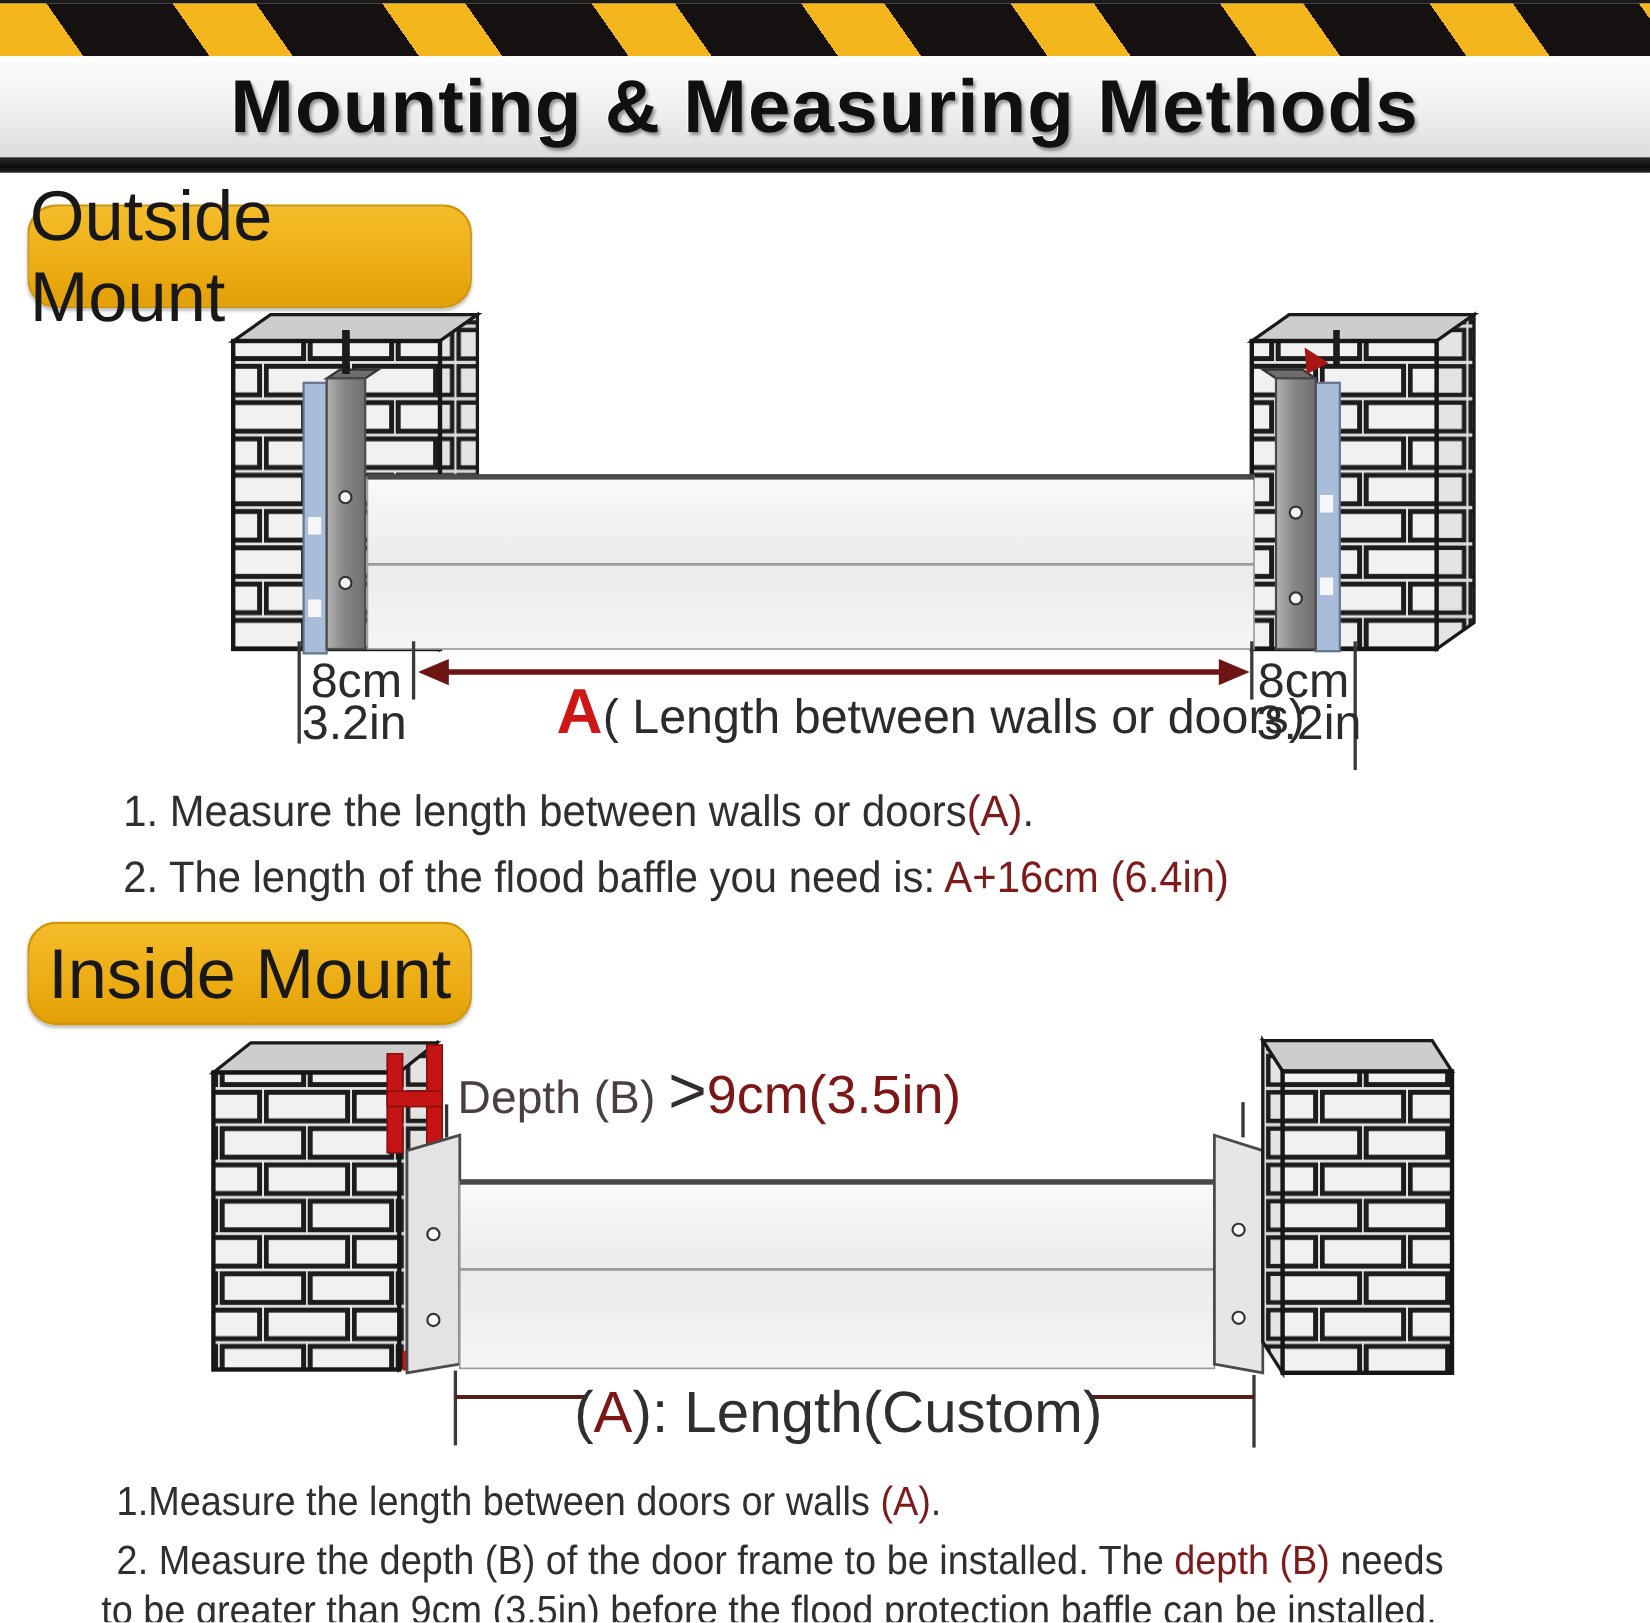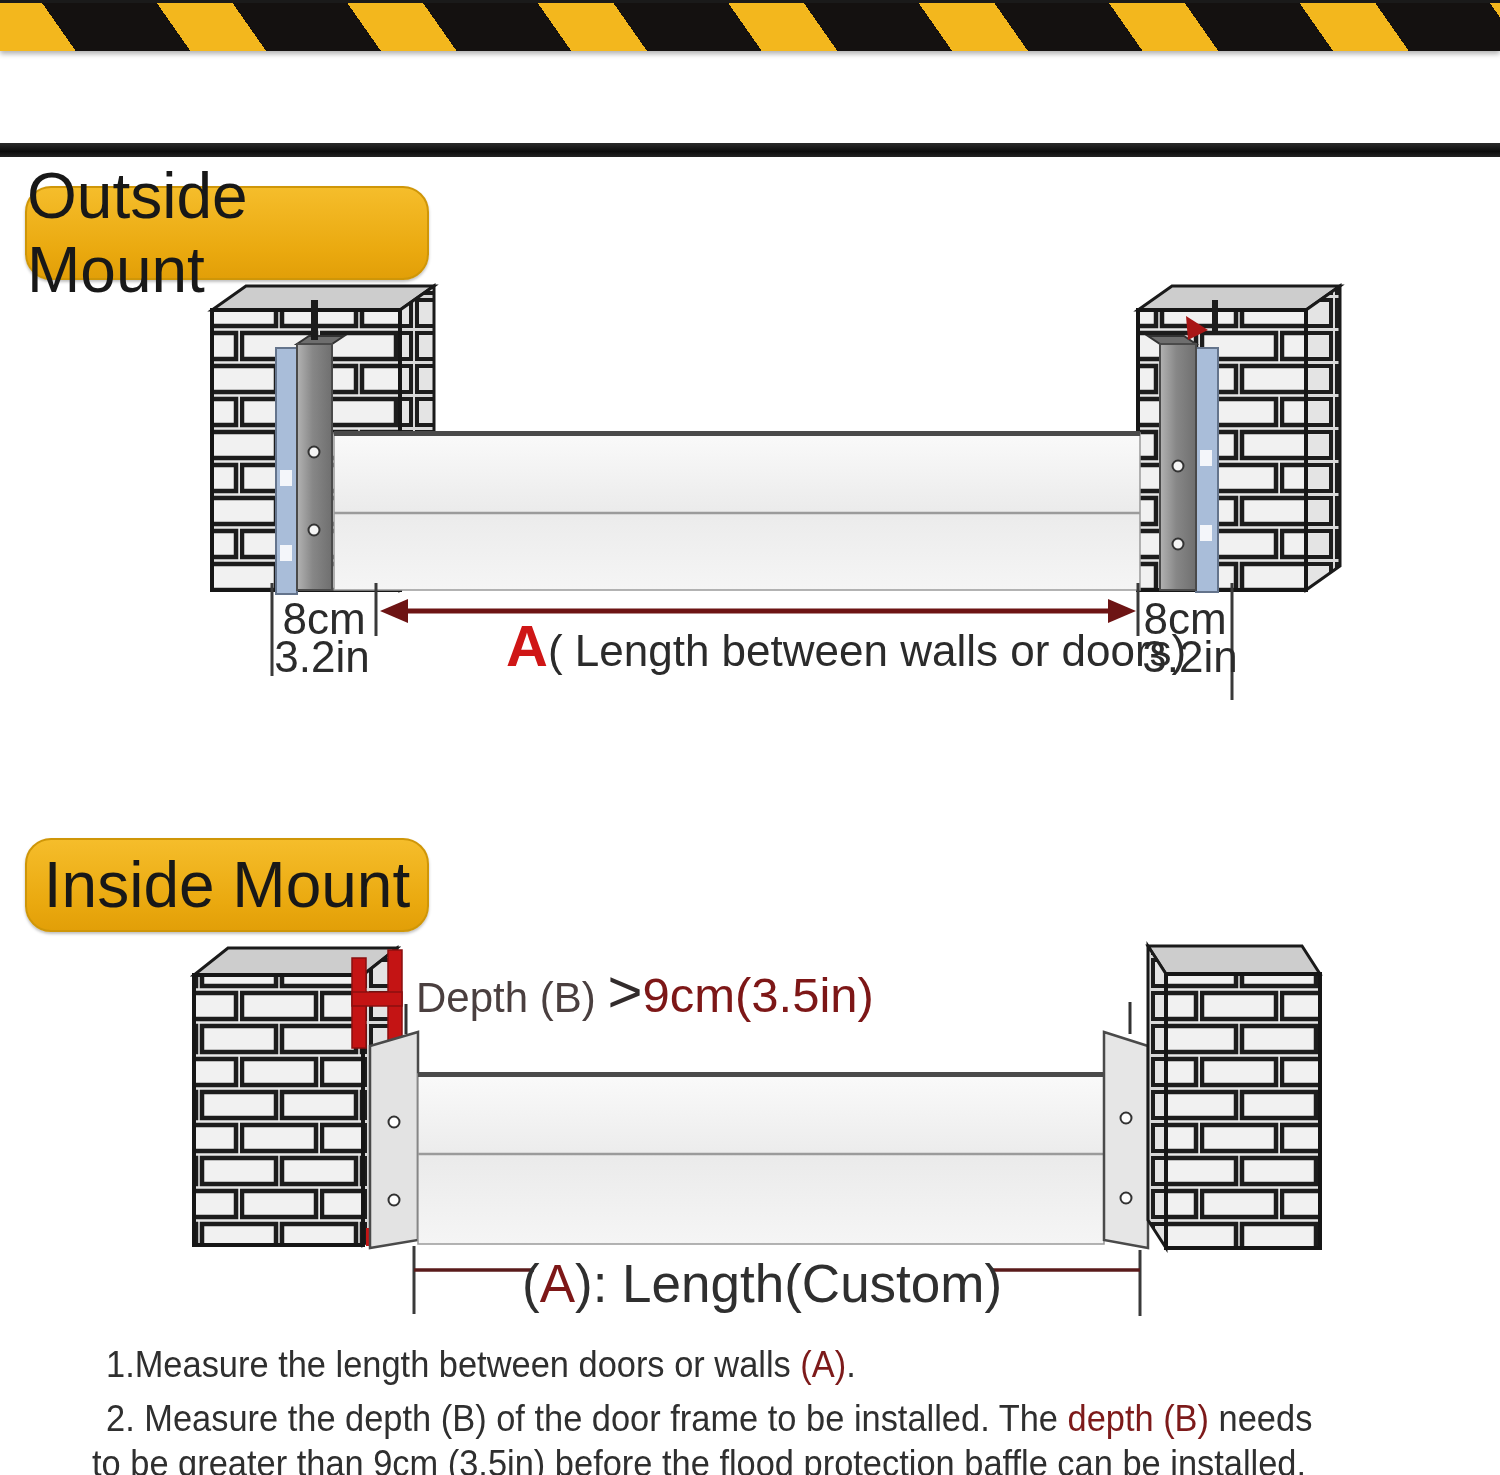--- a/index.html
+++ b/index.html
@@ -44,20 +44,23 @@
   .steps-inside .line{transform:scaleX(.93);}
   .steps-inside .step2{margin-top:9px;}
   .steps-inside .cont{margin-left:-14px;}
 </style>
 </head>
 <body>
 
 <div class="page">
 
   <div class="stripe"></div>
+  <div class="title-band">
+    <h1>Mounting &amp; Measuring Methods</h1>
+  </div>
   <div class="divider-bar"></div>
 
   <div class="badge badge-outside">
     <span>Outside Mount</span>
   </div>
 
   <svg class="diagram diagram-outside" width="1500" height="440" viewBox="0 270 1500 440">
     <defs>
       <pattern id="bricks1" width="80" height="66" patternUnits="userSpaceOnUse">
         <rect width="80" height="66" fill="#e6e6e6"></rect>
@@ -145,20 +148,24 @@
 
     <text x="324" y="634" font-size="44" fill="#2b2b2b" text-anchor="middle">8cm</text>
     <text x="322" y="672" font-size="44" fill="#2b2b2b" text-anchor="middle">3.2in</text>
     <text x="1185" y="634" font-size="44" fill="#2b2b2b" text-anchor="middle">8cm</text>
     <text x="1190" y="672" font-size="44" fill="#2b2b2b" text-anchor="middle">3.2in</text>
     <text x="506" y="666">
       <tspan font-size="58" font-weight="bold" fill="#cf1616">A</tspan><tspan font-size="44" fill="#2b2b2b">( Length between walls or doors)</tspan>
     </text>
   </svg>
 
+  <div class="steps steps-outside">
+    <div class="line"><span>1. Measure the length between walls or doors</span><span class="hl">(A)</span><span>.</span></div>
+    <div class="line"><span>2. The length of the flood baffle you need is: </span><span class="hl">A+16cm (6.4in)</span><span></span></div>
+  </div>
 
   <div class="badge badge-inside">
     <span>Inside Mount</span>
   </div>
 
   <svg class="diagram diagram-inside" width="1500" height="400" viewBox="0 930 1500 400">
     <defs>
       <pattern id="bricks2" width="80" height="66" patternUnits="userSpaceOnUse">
         <rect width="80" height="66" fill="#e6e6e6"></rect>
         <g fill="#f1f1f1" stroke="#1c1c1c" stroke-width="4.5">

